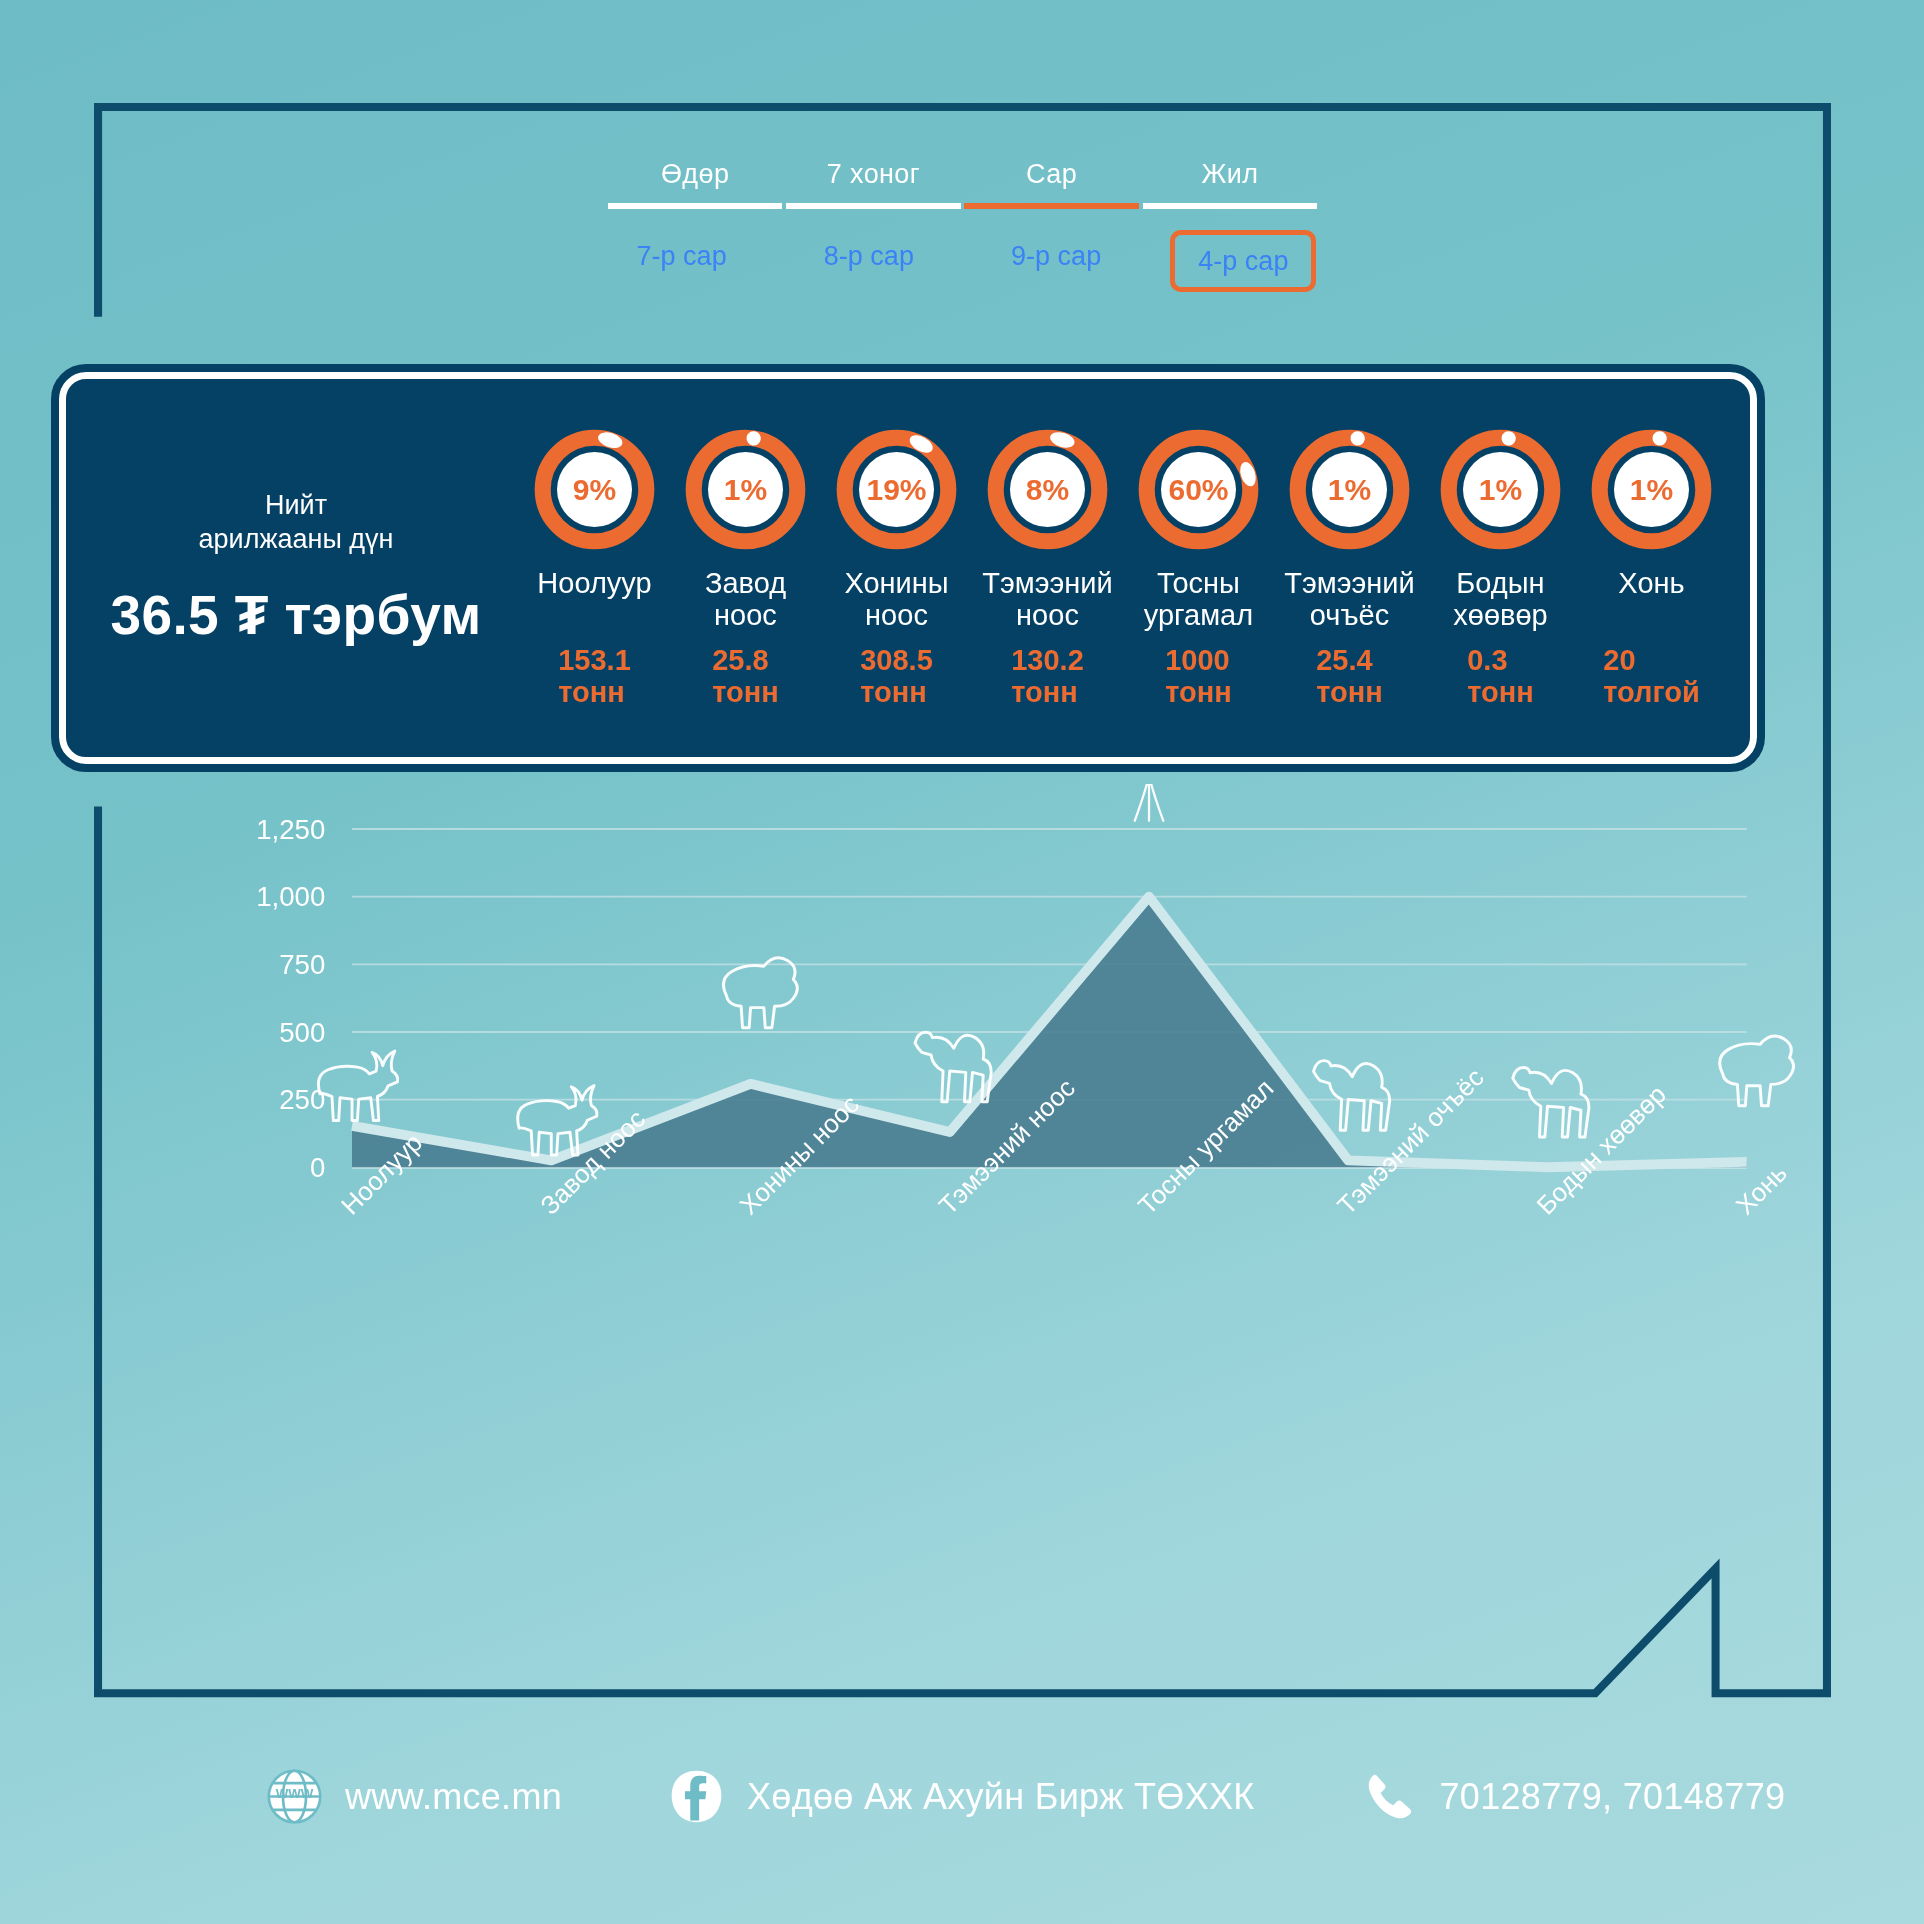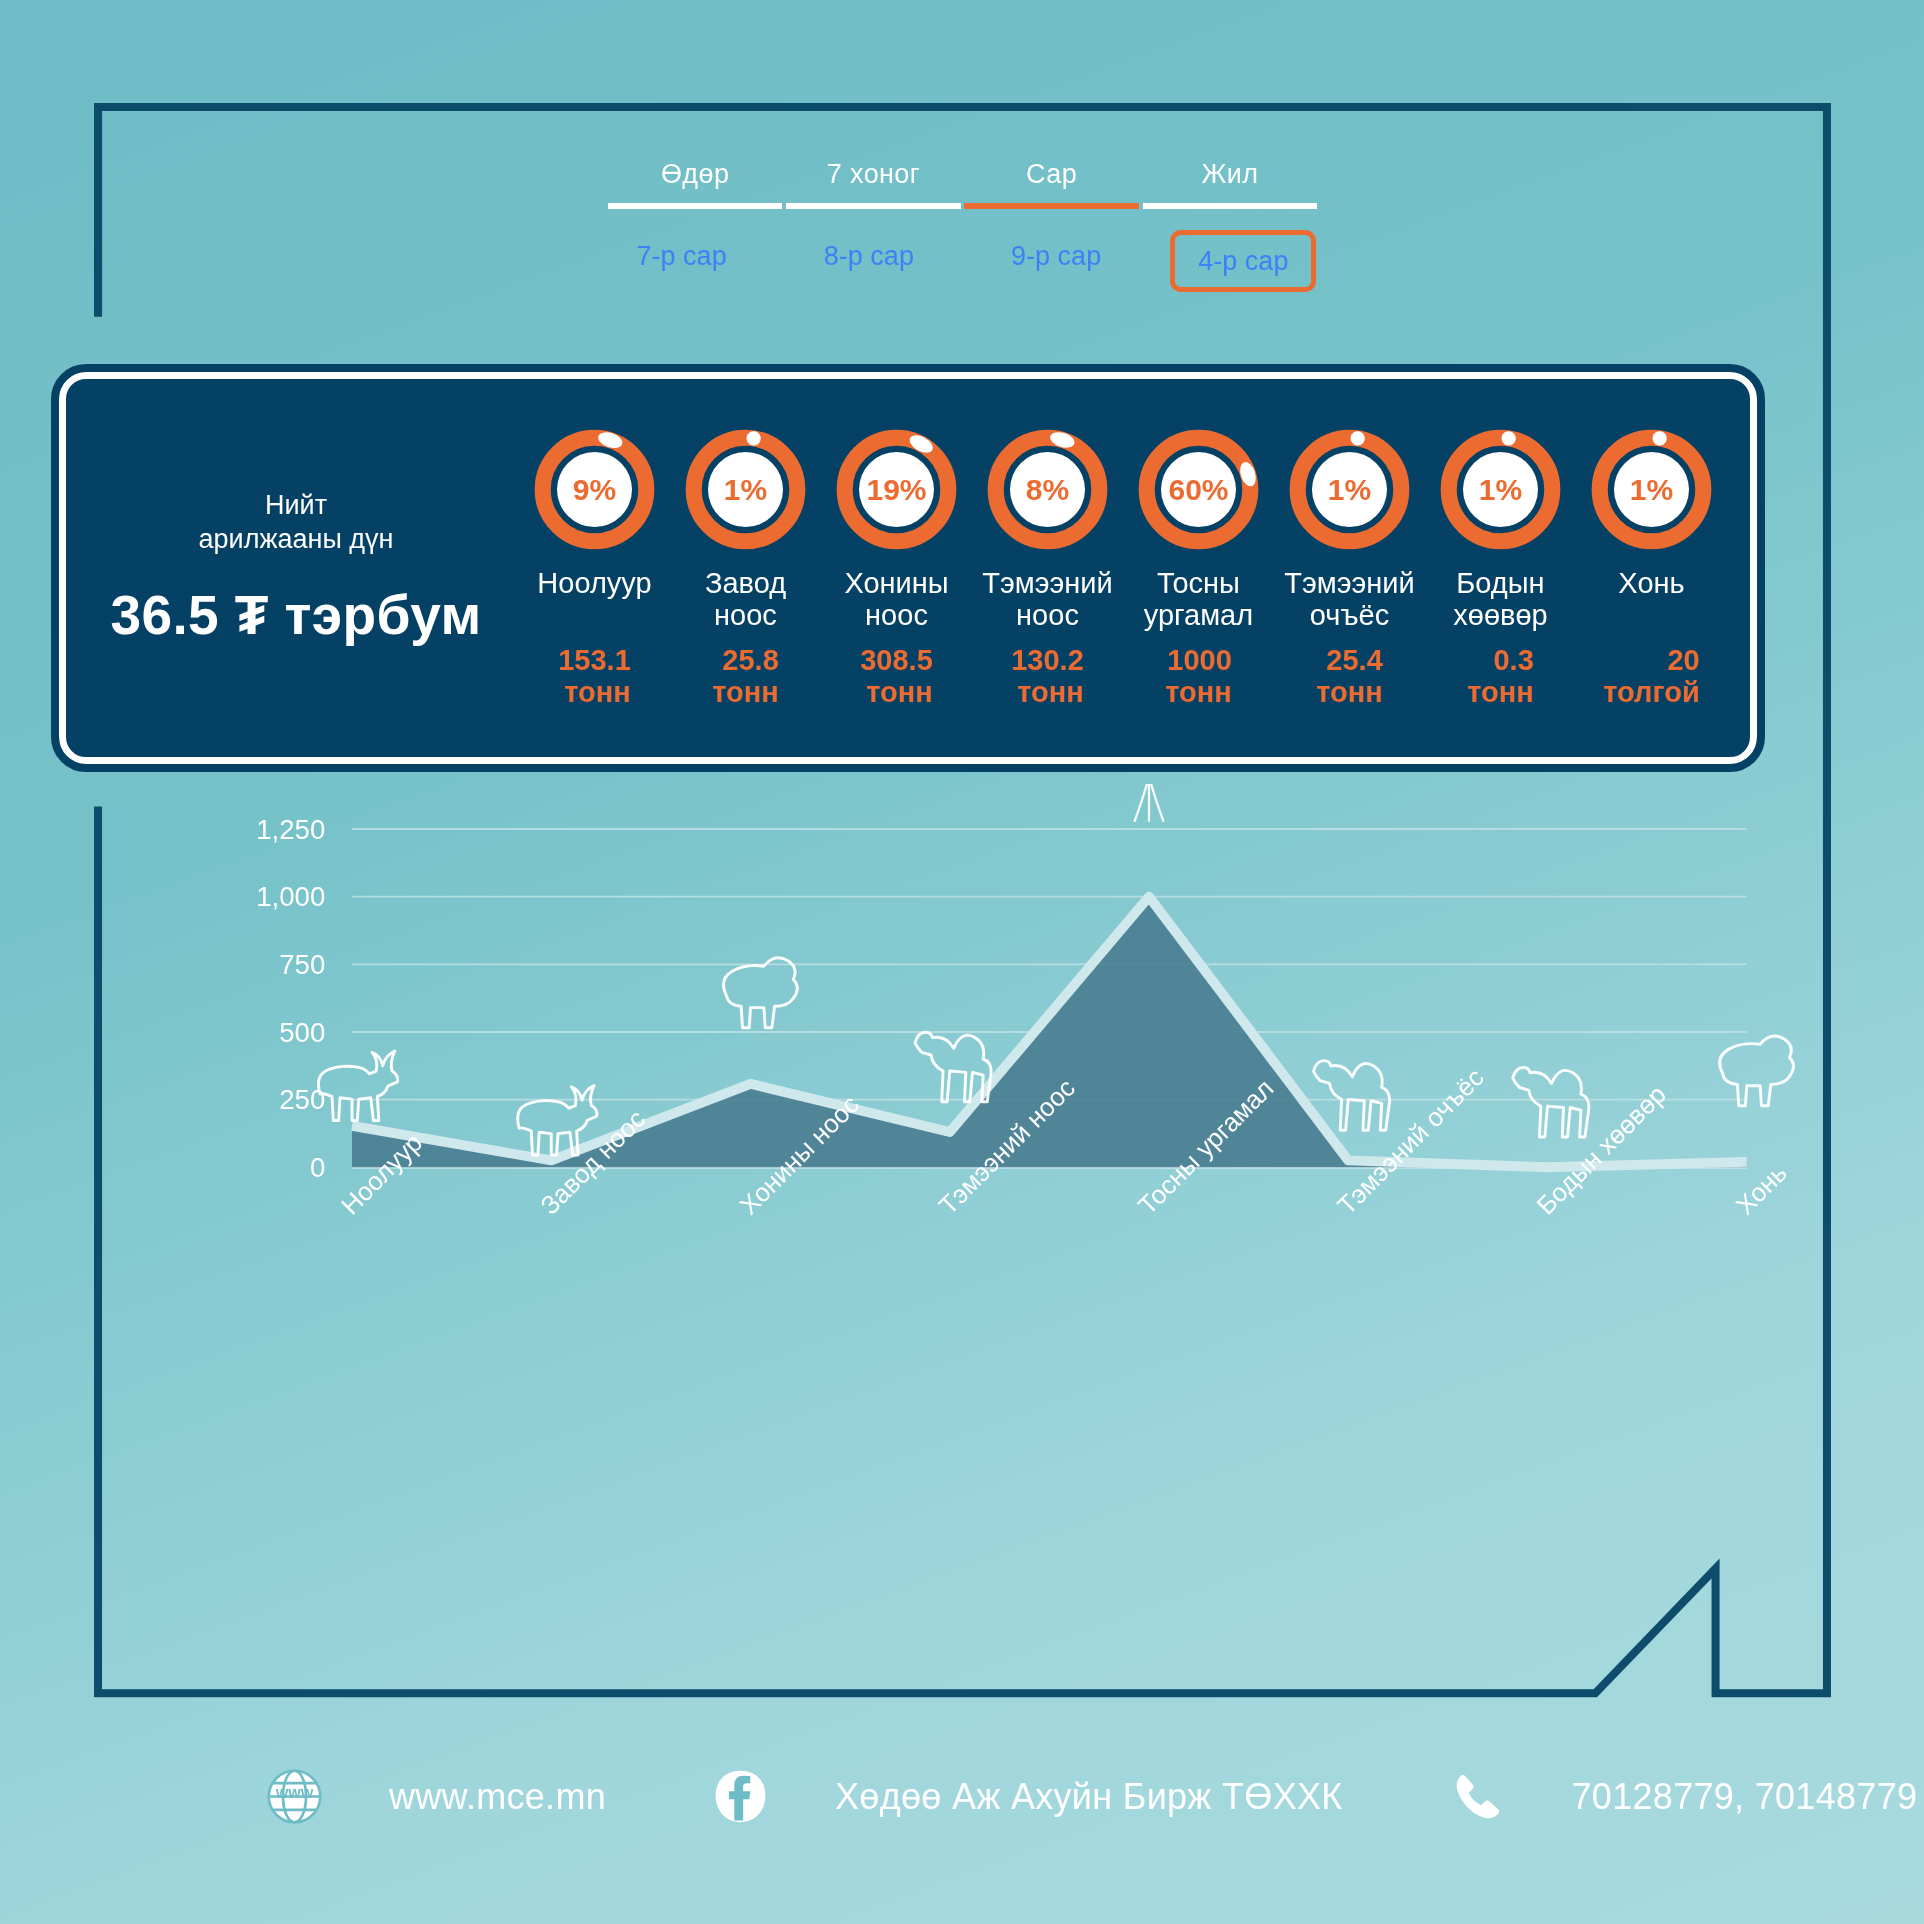--- a/index.html
+++ b/index.html
@@ -42,31 +42,31 @@
 
   .kpis{flex:1;display:flex;align-items:flex-start;justify-content:space-between;padding:0 23px 0 9px;}
   .kpi{flex:1;display:flex;flex-direction:column;align-items:center;}
   .ring-wrap{position:relative;width:125px;height:125px;}
   .ring-wrap svg{position:absolute;inset:0;}
   .ring-pct{
     position:absolute;inset:0;display:flex;align-items:center;justify-content:center;
     color:#ec6b31;font-size:30px;font-weight:700;
   }
   .kpi-name{color:#fff;font-size:29px;line-height:1.12;text-align:center;margin-top:14.3px;min-height:71px;white-space:pre-line;}
-  .kpi-amt{color:#ec6b31;font-size:29px;font-weight:700;text-align:right;line-height:1.1;margin-top:7.1px;white-space:pre-line;}
+  .kpi-amt{color:#ec6b31;font-size:29px;font-weight:700;text-align:left;line-height:1.1;margin-top:7.1px;white-space:pre-line;}
 
   
   .chart{position:absolute;left:0;top:784px;width:1925px;height:936px;}
   .chart svg{display:block;}
   .ytick{fill:#ffffff;font-size:31px;font-family:"Liberation Sans",sans-serif;text-anchor:end;}
   .xtick{fill:#ffffff;font-size:29px;font-family:"Liberation Sans",sans-serif;}
 
   
   .footer{position:absolute;left:267px;top:1769px;display:flex;align-items:center;gap:0px;color:#fff;}
-  .f-item{display:flex;align-items:center;gap:44px;}
+  .f-item{display:flex;align-items:center;}
   .f-text{font-size:36px;color:#ffffff;letter-spacing:0.3px;text-align:center;}
   .f-icon{display:inline-flex;align-items:center;justify-content:center;margin-right:23px;}
 </style>
 </head>
 <body>
 
 <div class="stage">
 
   <svg class="frame-svg" viewBox="0 0 2160 2160">
     <polyline points="110,355 110,120 2050,120 2050,1900 1925,1900 1925,1760 1790,1900 110,1900 110,905" fill="none" stroke="#0e4c6b" stroke-width="9"></polyline>

